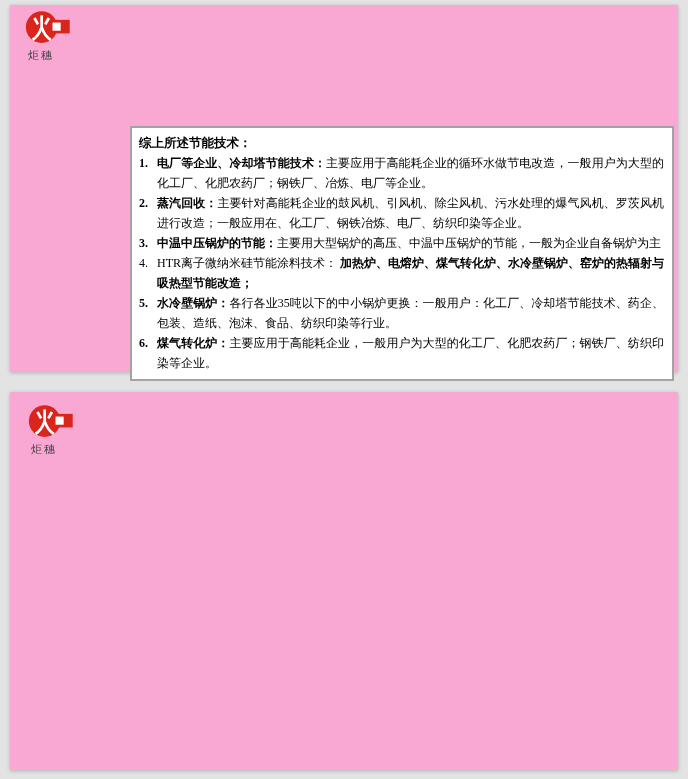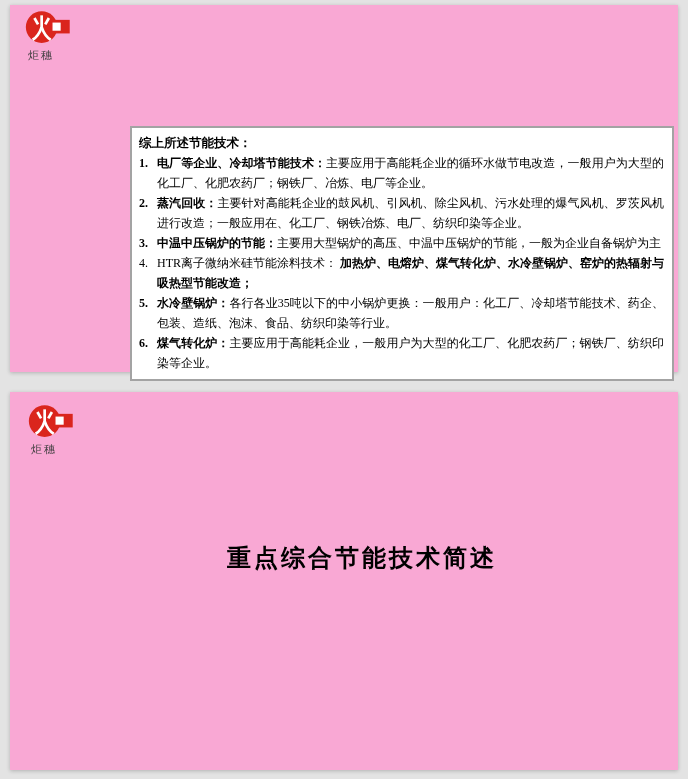--- a/index.html
+++ b/index.html
@@ -147,14 +147,13 @@
         <path d="M18 7 L18 21"></path>
         <path d="M18 20 C16 26 13 31 8 34"></path>
         <path d="M18 20 C20 26 23 31 28 34"></path>
         <path d="M10 10 L14 17"></path>
         <path d="M26 10 L22 17"></path>
       </g>
     </svg>
     <div class="logo-text">炬穗</div>
   </div>
 
-  <h1 class="s2-title">重点综合节能技术简述</h1>
 </section>
 
 </body></html>

